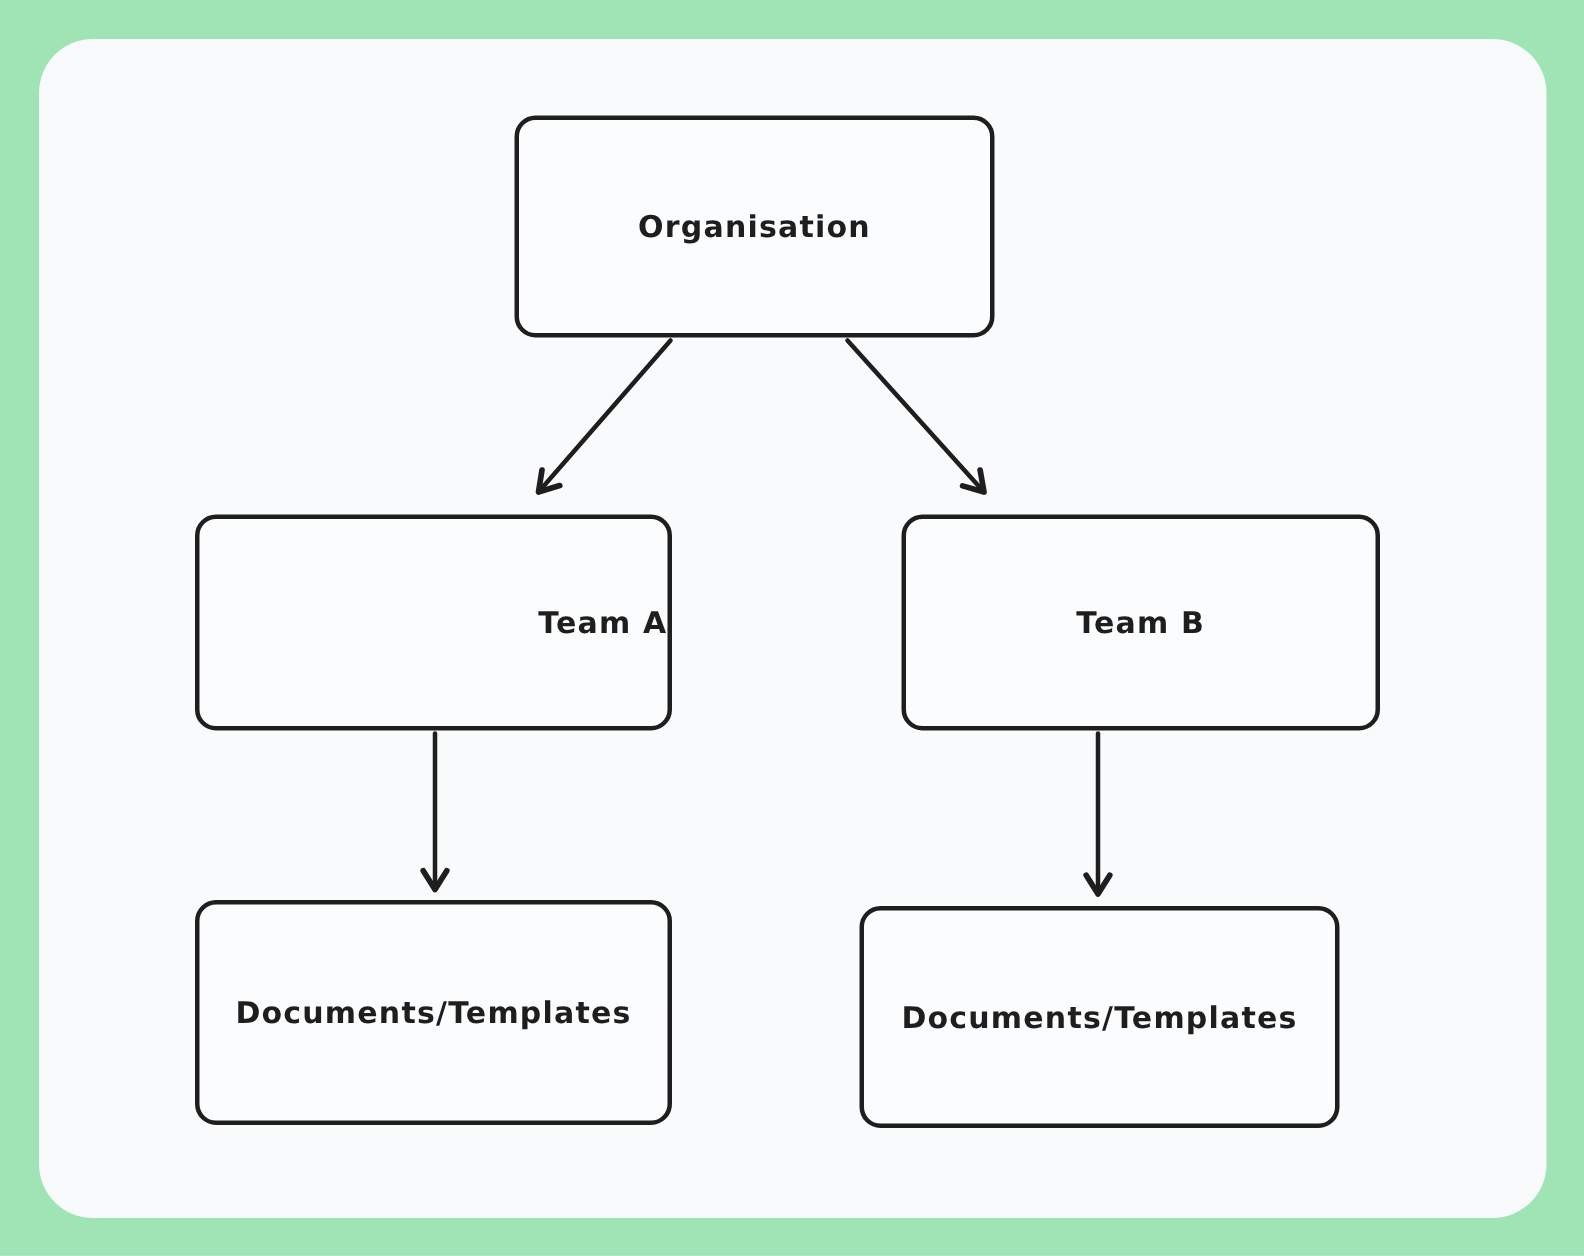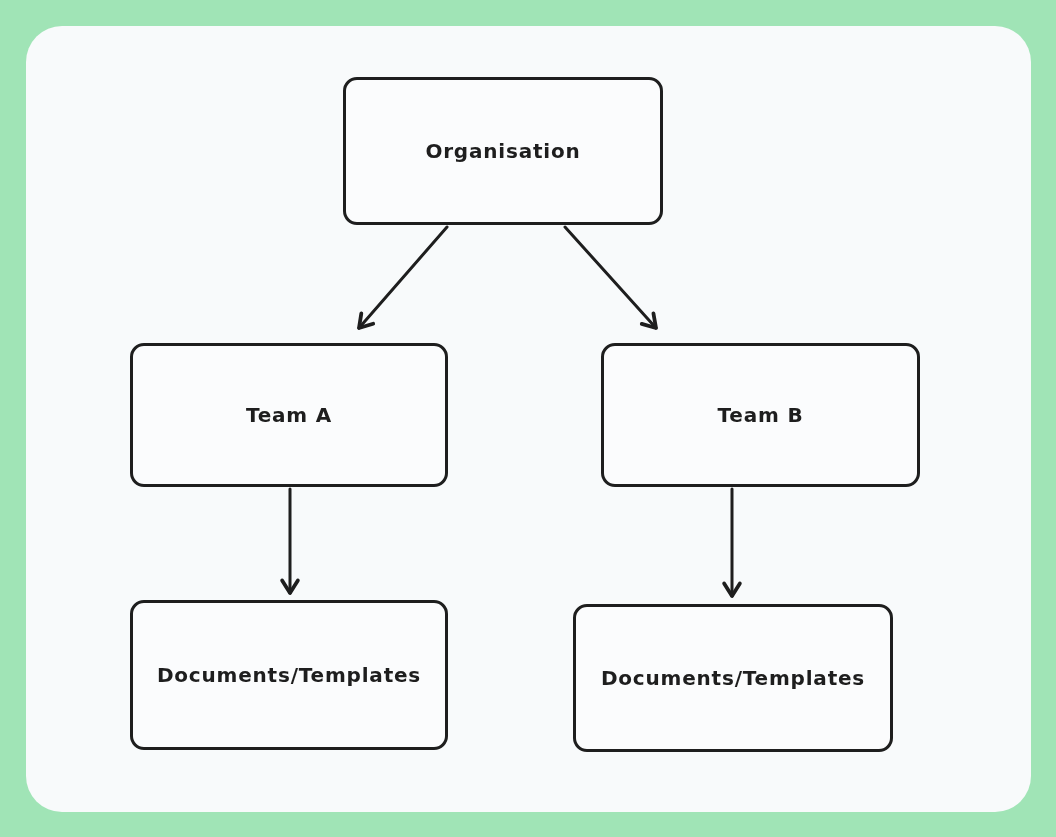--- a/index.html
+++ b/index.html
@@ -35,21 +35,21 @@
     box-sizing: border-box;
   }
   .node-label {
     color: #1e1e1e;
     font-size: 20px;
     font-weight: 700;
     letter-spacing: 0.8px;
     white-space: nowrap;
   }
   .node-organisation { left: 343px; top: 77px;  width: 320px; height: 148px; }
-  .node-team-a       { left: 130px; top: 343px; width: 318px; height: 144px; }
+  .node-team-a       { left: 130px; top: 343px; width: 318px; height: 144px; justify-content: flex-end; }
   .node-team-b       { left: 601px; top: 343px; width: 319px; height: 144px; }
   .node-documents-a  { left: 130px; top: 600px; width: 318px; height: 150px; }
   .node-documents-b  { left: 573px; top: 604px; width: 320px; height: 148px; }
   .edges {
     position: absolute;
     left: 0;
     top: 0;
     width: 1056px;
     height: 837px;
     pointer-events: none;

